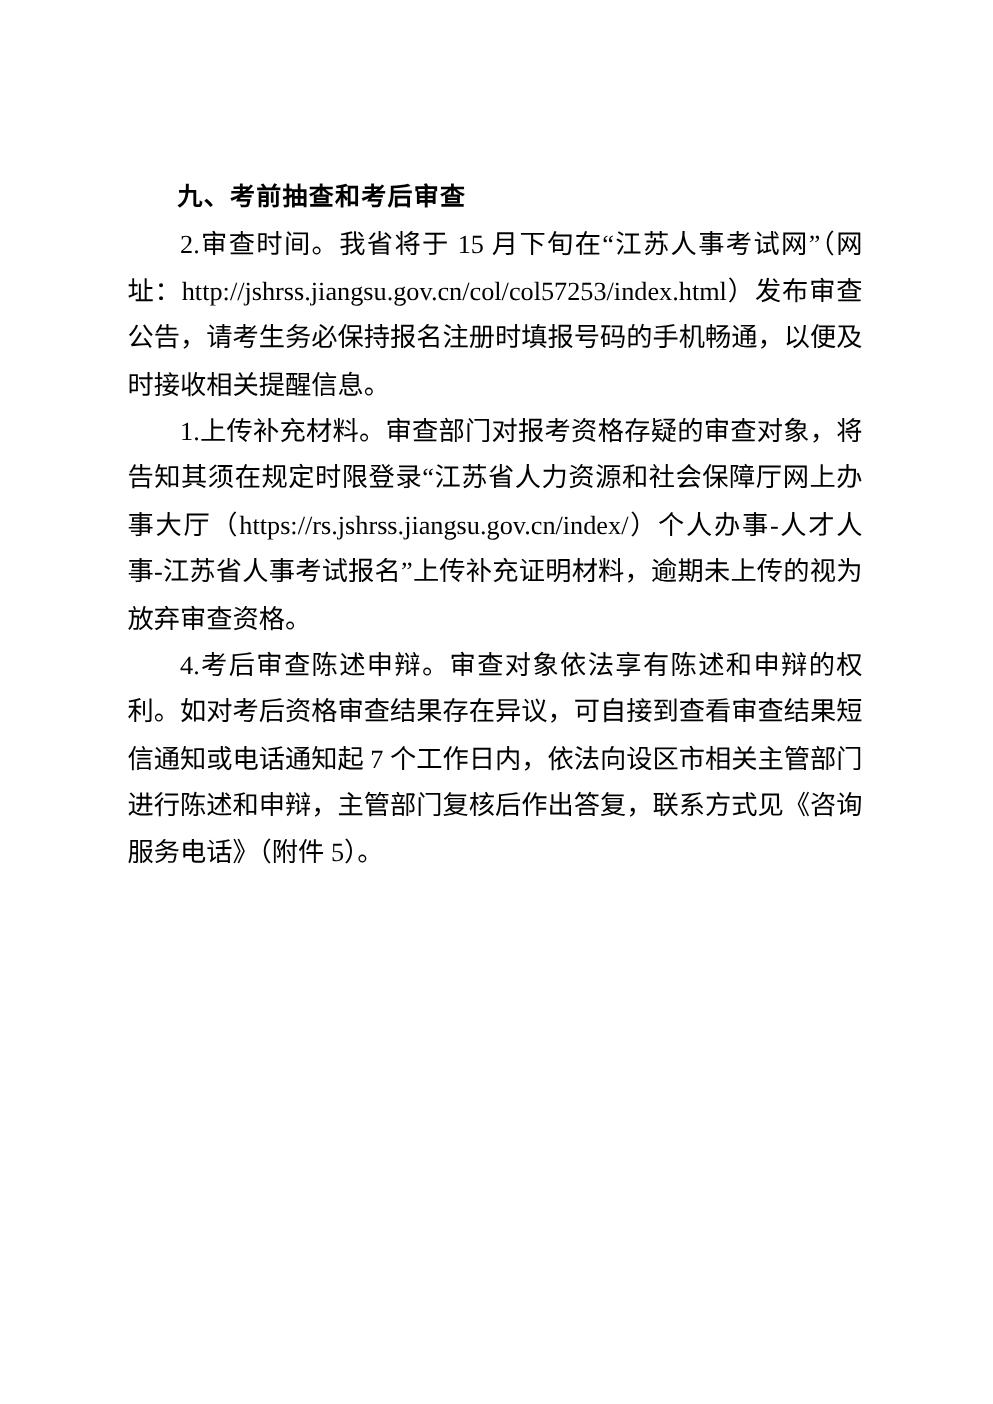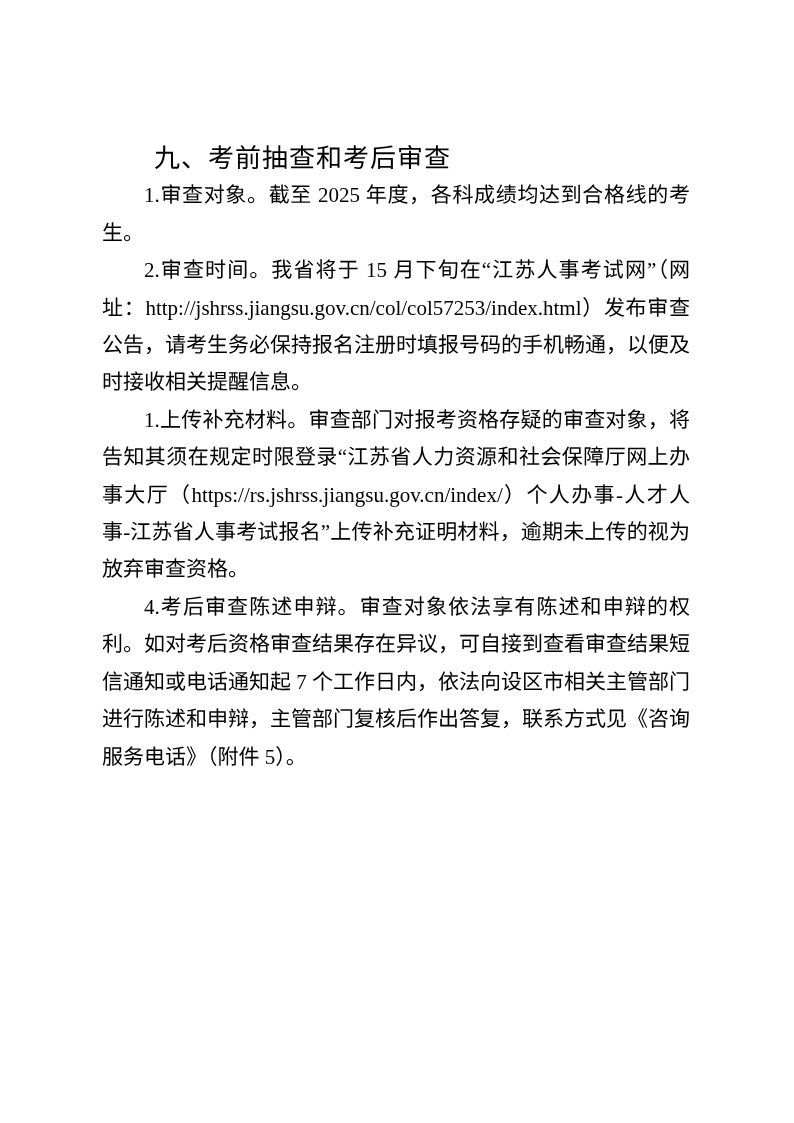--- a/index.html
+++ b/index.html
@@ -13,22 +13,22 @@
     height: 1123px;
     margin: 0 auto;
     background: #ffffff;
     color: #000000;
     box-sizing: border-box;
     padding: 140px 104px 0 102px;
     overflow: hidden;
   }
   .doc-heading {
     font-family: "Liberation Sans", "DejaVu Sans", sans-serif;
-    font-weight: normal;
-    font-size: 26px;
+    font-weight: bold;
+    font-size: 20px;
     line-height: 37.4px;
     text-indent: 2em;
     margin: 0;
     letter-spacing: 1px;
   }
   .doc-paragraph {
     font-family: "Liberation Serif", "DejaVu Serif", serif;
     font-size: 21px;
     line-height: 37.4px;
     text-indent: 2em;
@@ -39,21 +39,20 @@
   }
 </style>
 </head>
 <body>
 
 <div class="page">
   <h2 class="doc-heading">九、考前抽查和考后审查</h2>
 
 
 
-  <p class="doc-paragraph">1.审查对象。截至 2025 年度，各科成绩均达到合格线的考生。</p>
 
   <p class="doc-paragraph">2.审查时间。我省将于 15 月下旬在“江苏人事考试网”（网址：http://jshrss.jiangsu.gov.cn/col/col57253/index.html）发布审查公告，请考生务必保持报名注册时填报号码的手机畅通，以便及时接收相关提醒信息。</p>
 
   <p class="doc-paragraph">1.上传补充材料。审查部门对报考资格存疑的审查对象，将告知其须在规定时限登录“江苏省人力资源和社会保障厅网上办事大厅（https://rs.jshrss.jiangsu.gov.cn/index/）个人办事-人才人事-江苏省人事考试报名”上传补充证明材料，逾期未上传的视为放弃审查资格。</p>
 
   <p class="doc-paragraph">4.考后审查陈述申辩。审查对象依法享有陈述和申辩的权利。如对考后资格审查结果存在异议，可自接到查看审查结果短信通知或电话通知起 7 个工作日内，依法向设区市相关主管部门进行陈述和申辩，主管部门复核后作出答复，联系方式见《咨询服务电话》（附件 5）。</p>
 
 </div>
 
 </body></html>

